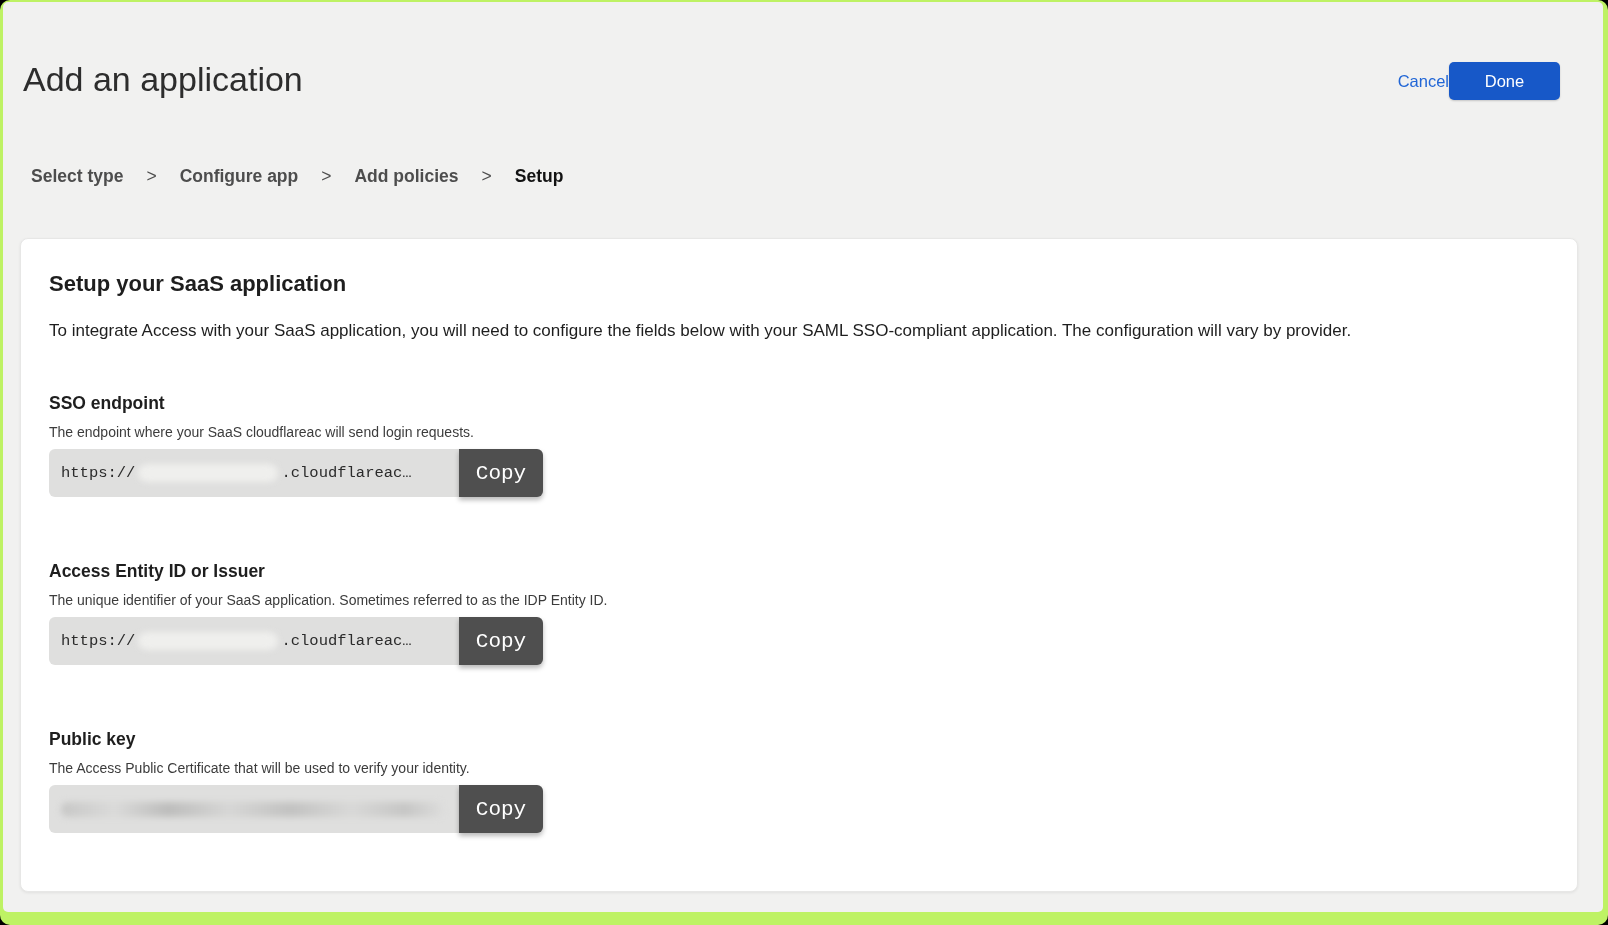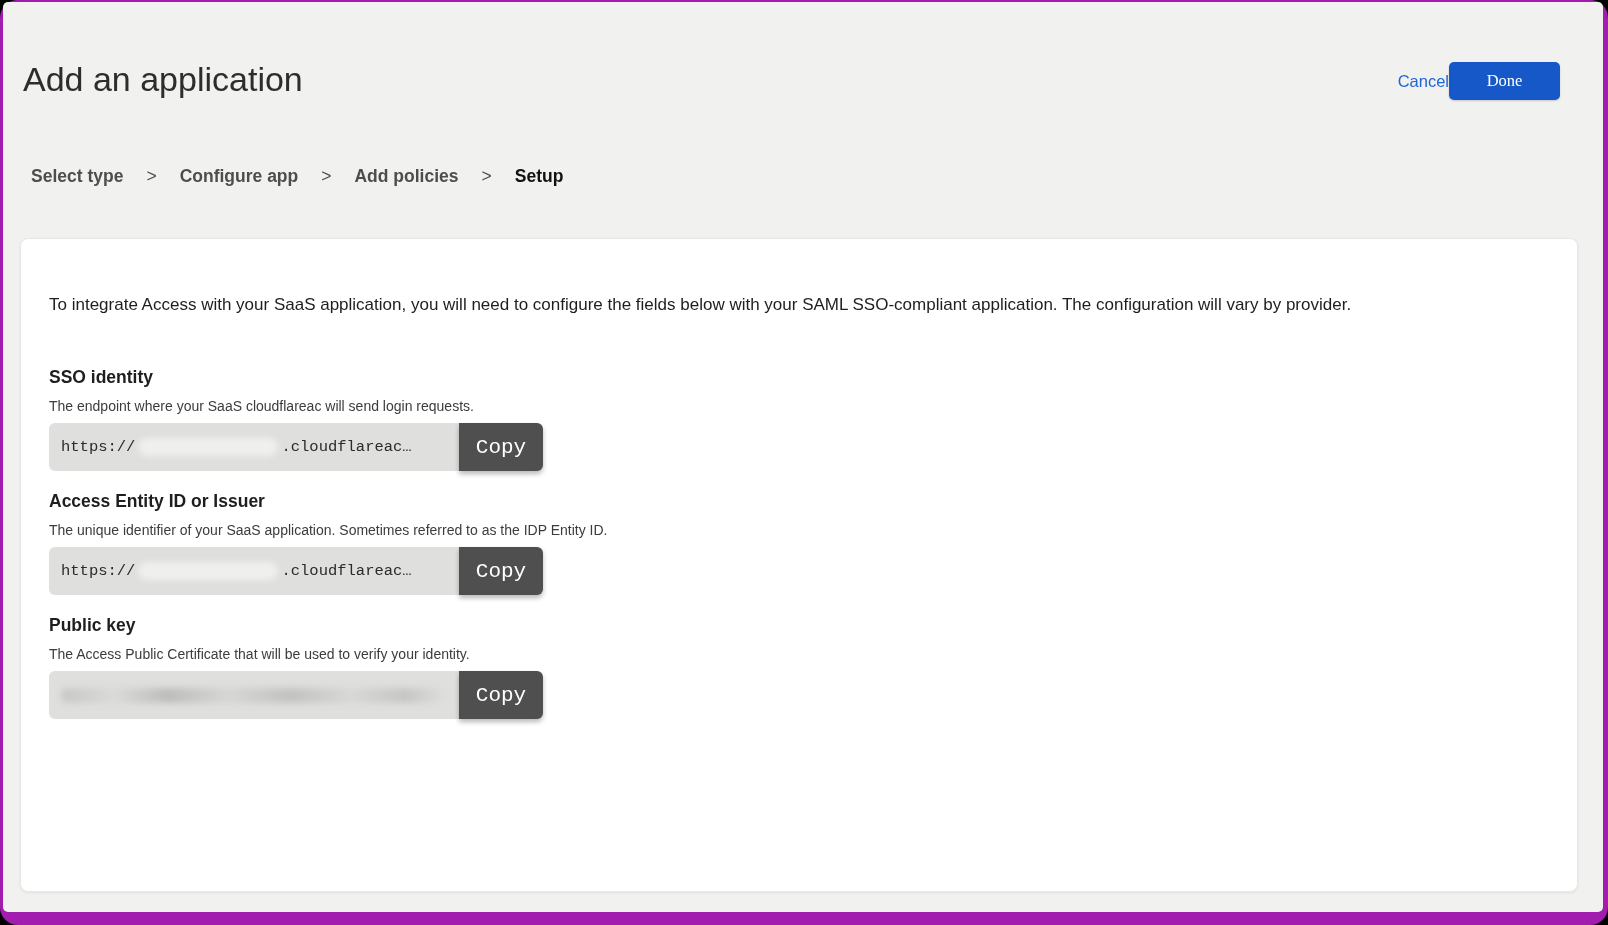--- a/index.html
+++ b/index.html
@@ -3,21 +3,21 @@
 <meta charset="utf-8">
 <style>
   * { margin:0; padding:0; box-sizing:border-box; }
   html,body { width:1608px; height:925px; }
   body {
     background:#000;
     font-family:"Liberation Sans", sans-serif;
     position:relative;
     overflow:hidden;
   }
-  .frame { position:absolute; inset:0; background:#a21caf; border-radius:18px; }
+  .frame { position:absolute; inset:0; background:#bef264; border-radius:10px; }
   .screen {
     position:absolute; top:2px; left:3px; right:5px; bottom:13px;
     background:#f1f1f0; border-radius:5px; overflow:hidden;
   }
 
   
   .page-title {
     position:absolute; left:20px; top:58px;
     font-size:34px; font-weight:400; color:#2d2d2d;
   }
@@ -26,21 +26,21 @@
     display:flex; align-items:center; 
   }
   .cancel-btn {
     color:#2166d6; font-size:16.5px; text-decoration:none; cursor:pointer;
     background:none; border:none; font-family:inherit;
   }
   .done-btn {
     width:111px; height:38px;
     background:#1758c8; color:#ffffff;
     border:none; border-radius:5px;
-    font-size:16.5px; font-family:Liberation Serif, serif; cursor:pointer;
+    font-size:16.5px; font-family:Liberation Sans, sans-serif; cursor:pointer;
     box-shadow:0 1px 2px rgba(0,0,0,0.18);
   }
 
   
   .breadcrumb {
     position:absolute; left:28px; top:164px;
     display:flex; align-items:center; gap:23px;
     font-size:17.5px; color:#4d4d4d;
   }
   .bc-item { cursor:pointer;font-weight:bold; }
@@ -57,21 +57,21 @@
     box-shadow:0 1px 3px rgba(0,0,0,0.07);
     padding:32px 34px 0 28px;
   }
   .card-heading { font-size:22px; font-weight:700; color:#1e1e1e; }
   .card-intro   { margin-top:24px; font-size:17px; color:#1e1e1e; }
   .card-note    { margin-top:20px; font-size:13.5px; color:#1e1e1e; }
   .card-note a  { color:#2166d6; text-decoration:underline; cursor:pointer; }
 
   
   .field-section { margin-top:52px; }
-  .field-section + .field-section { margin-top:20px; }
+  .field-section + .field-section { margin-top:64px; }
   .field-label { font-size:17.5px; font-weight:700; color:#1e1e1e; }
   .field-desc  { margin-top:10px; font-size:14px; color:#3c3c3c; }
   .value-row   { margin-top:9px; display:flex; height:48px; width:494px; }
   .value-box {
     width:410px; background:#dfdfde;
     border-radius:6px 0 0 6px;
     display:flex; align-items:center;
     padding:0 8px 0 12px;
     font-family:"Liberation Mono","DejaVu Sans Mono",monospace;
     font-size:15.5px; color:#2b2b2b;
@@ -115,24 +115,25 @@
       <span class="bc-item">Select type</span>
       <span class="bc-sep">&gt;</span>
       <span class="bc-item">Configure app</span>
       <span class="bc-sep">&gt;</span>
       <span class="bc-item">Add policies</span>
       <span class="bc-sep">&gt;</span>
       <span class="bc-item active">Setup</span>
     </nav>
 
     <section class="card">
+      <h2 class="card-heading">Setup your SaaS application</h2>
       <p class="card-intro">To integrate Access with your SaaS application, you will need to configure the fields below with your SAML SSO-compliant application. The configuration will vary by provider.</p>
 
       <div class="field-section">
-        <h3 class="field-label">SSO identity</h3>
+        <h3 class="field-label">SSO endpoint</h3>
         <p class="field-desc">The endpoint where your SaaS cloudflareac will send login requests.</p>
         <div class="value-row">
           <div class="value-box">
             <span>https://</span>
             <span class="redact-mid"></span>
             <span>.cloudflareac…</span>
           </div>
           <button class="copy-btn">Copy</button>
         </div>
       </div>

